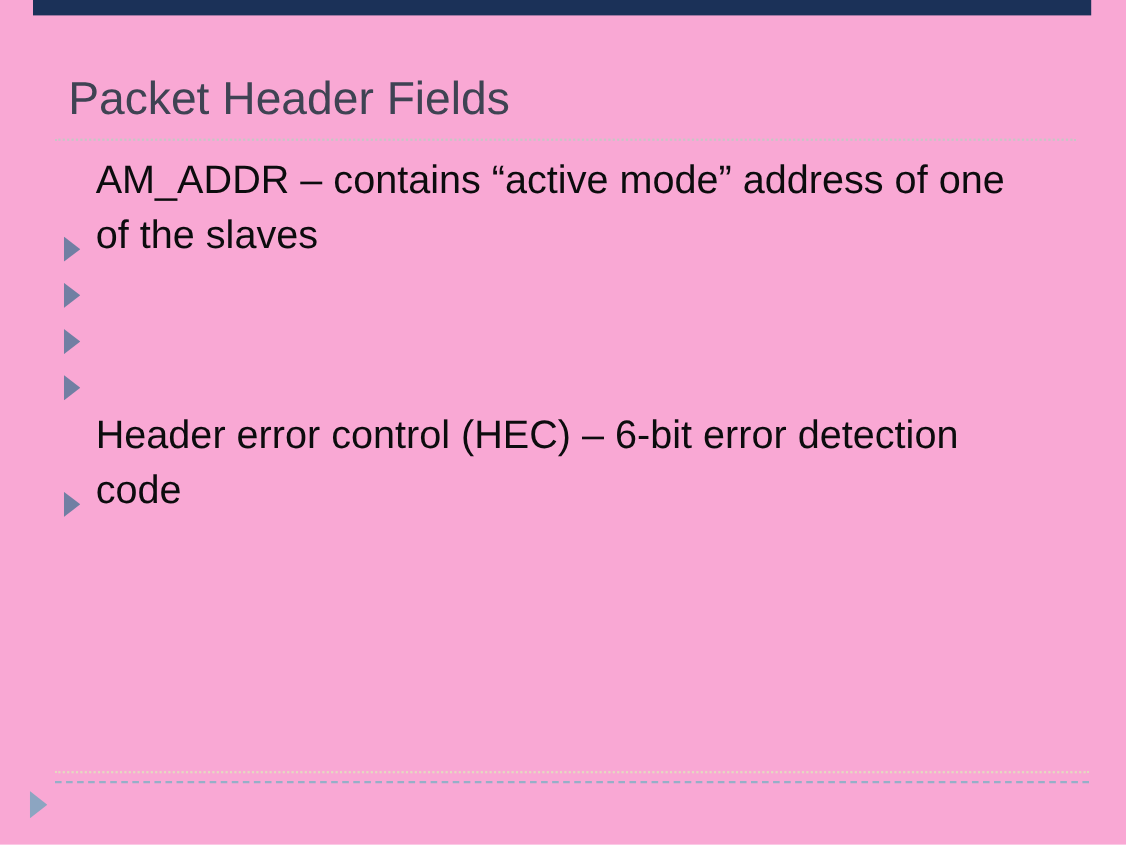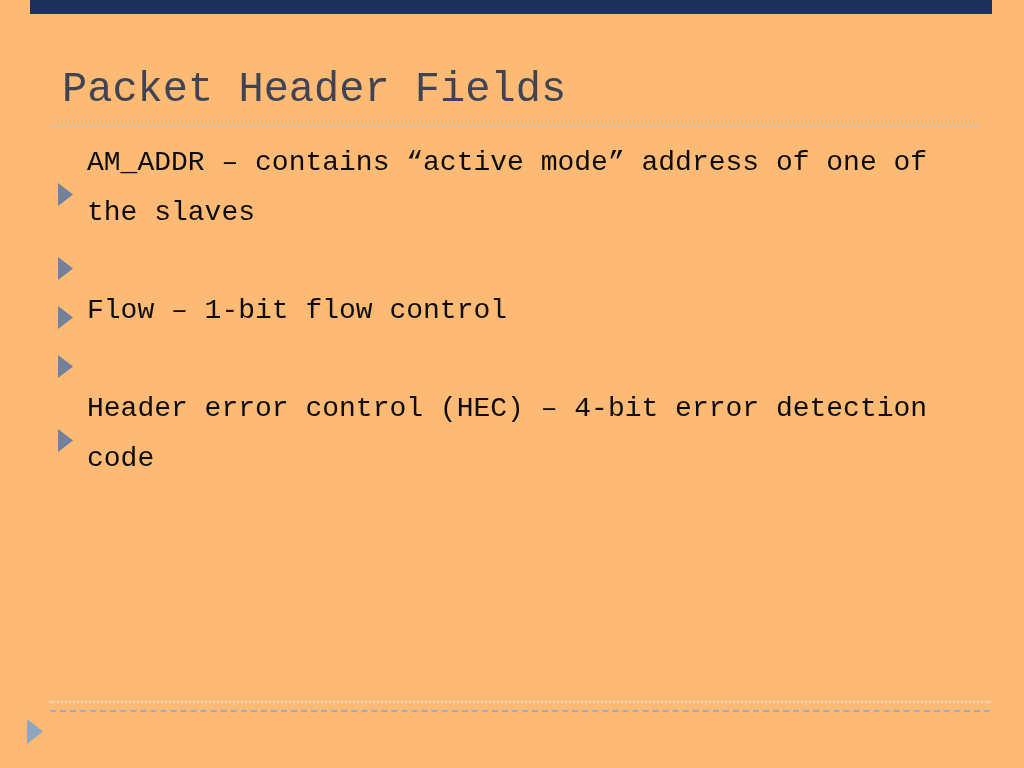--- a/index.html
+++ b/index.html
@@ -4,23 +4,23 @@
 <style>
   html, body {
     margin: 0;
     padding: 0;
     background: #ffffff;
   }
   .slide {
     position: relative;
     width: 1024px;
     height: 768px;
-    background: #fdba74;
+    background: #f9a8d4;
     overflow: hidden;
-    font-family: Liberation Mono, monospace;
+    font-family: Liberation Sans, sans-serif;
   }
   .top-bar {
     position: absolute;
     top: 0;
     left: 30px;
     right: 32px;
     height: 14px;
     background: var(--top-bar-color, #1B3158);
   }
   .title {
@@ -44,24 +44,24 @@
     position: absolute;
     top: 138px;
     left: 58px;
     width: 872px;
     margin: 0;
     padding: 0;
     list-style: none;
   }
   .bullet-item {
     display: flex;
-    align-items: center;
+    align-items: flex-end;
     gap: 14px;
     margin: 0 0 6px 0;
-    font-size: 28px;
+    font-size: 36px;
     line-height: 50px;
     color: var(--body-color, #0C0C0E);
   }
   .bullet-glyph {
     flex: 0 0 auto;
     width: 15px;
     height: 23px;
     margin-top: 13px;
     background: var(--bullet-color, #717FA3);
     clip-path: polygon(0 0, 100% 50%, 0 100%);
@@ -103,26 +103,25 @@
   <ul class="bullets" id="bullet-list">
       <li class="bullet-item">
         <span class="bullet-glyph"></span>
         <span class="bullet-text">AM_ADDR – contains “active mode” address of one of the slaves</span>
       </li>
       <li class="bullet-item">
         <span class="bullet-glyph"></span>
       </li>
       <li class="bullet-item">
         <span class="bullet-glyph"></span>
-        <span class="bullet-text">Flow – 1-bit flow control</span>
       </li>
       <li class="bullet-item">
         <span class="bullet-glyph"></span>
       </li>
       <li class="bullet-item">
         <span class="bullet-glyph"></span>
-        <span class="bullet-text">Header error control (HEC) – 4-bit error detection code</span>
+        <span class="bullet-text">Header error control (HEC) – 6-bit error detection code</span>
       </li>
     </ul>
   <div class="footer-rule-beige"></div>
   <div class="footer-rule"></div>
   <div class="footer-arrow"></div>
 </div>
 
 </body></html>

